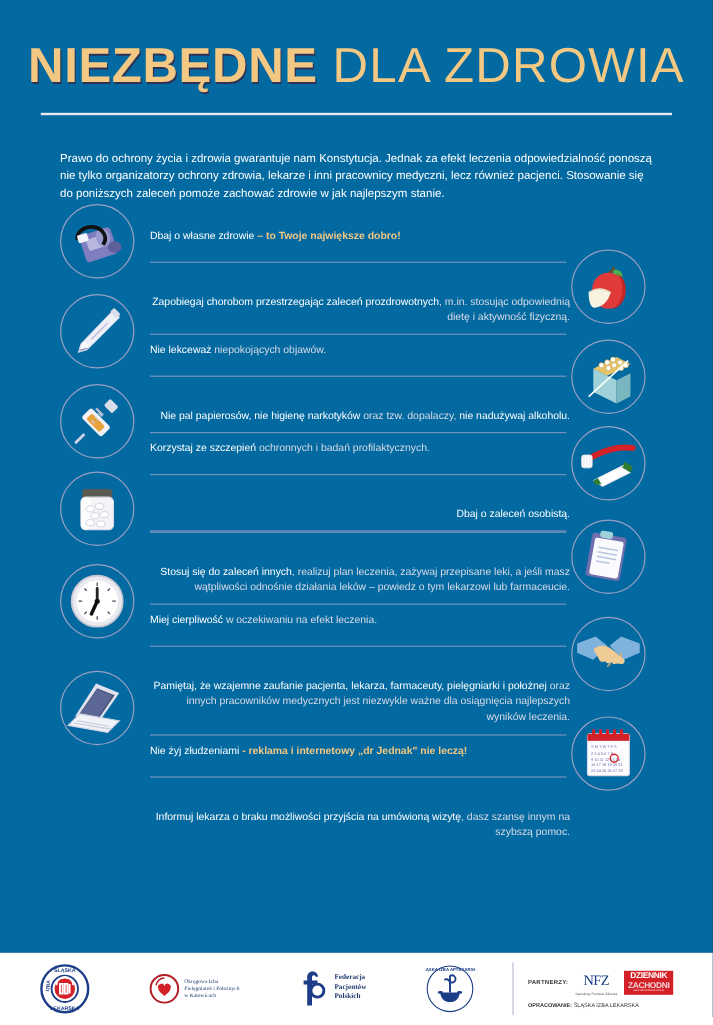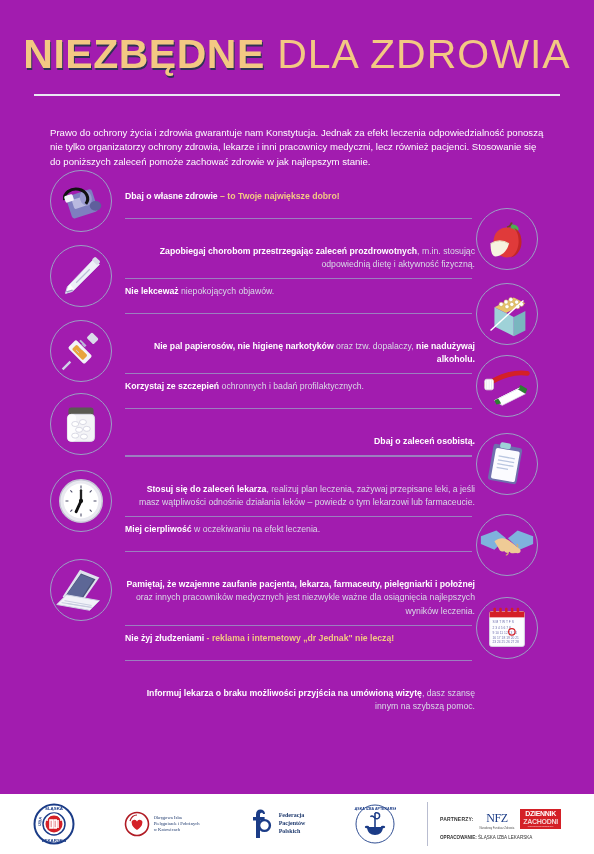--- a/index.html
+++ b/index.html
@@ -5,21 +5,21 @@
   * { box-sizing: border-box; margin: 0; padding: 0; }
   html, body {
     width: 594px; height: 854px;
     background: #3f4570;
     font-family: "Liberation Sans", sans-serif;
     overflow: hidden;
   }
   .poster {
     position: relative;
     width: 594px; height: 854px;
-    background: #a21caf;
+    background: #0369a1;
     display: flex; flex-direction: column;
   }
   
   .header { padding: 34px 16px 0 16px; }
   .title {
     text-align: center;
     line-height: 1;
     white-space: nowrap;
     letter-spacing: 0.5px;
   }
@@ -59,21 +59,21 @@
   .row .text-col {
     width: 350px;
     margin-left: 125px;
     padding: 6px 0 7px 0;
     color: #d9dbe7;
     font-size: 8.7px;
     line-height: 1.5;
   }
   .row.align-left  .text-col { text-align: left; }
   .row.align-right .text-col { text-align: right; margin-top: 20px; }
-  .row .text-col b { color: #ffffff; font-weight: bold; }
+  .row .text-col b { color: #ffffff; font-weight: normal; }
   .row .text-col .hl { color: #f3c883; font-weight: bold; }
   .divider {
     height: 1px;
     background: #9aa0c4;
     margin: 0 0 0 125px;
     width: 347px;
     opacity: 0.75;
   }
   
   .icon-circle {
@@ -163,21 +163,21 @@
       <div class="row align-left">
         <div class="text-col"><b>Korzystaj ze szczepień</b> ochronnych i badań profilaktycznych.</div>
       </div>
       <div class="divider"></div>
       <div class="row align-right">
         <div class="text-col"><b>Dbaj o zaleceń osobistą.</b></div>
       </div>
       <div class="divider"></div>
       <div class="divider"></div>
       <div class="row align-right">
-        <div class="text-col"><b>Stosuj się do zaleceń lekarza</b>, realizuj plan leczenia, zażywaj przepisane leki, a jeśli masz wątpliwości odnośnie działania leków – powiedz o tym lekarzowi lub farmaceucie.</div>
+        <div class="text-col"><b>Stosuj się do zaleceń innych</b>, realizuj plan leczenia, zażywaj przepisane leki, a jeśli masz wątpliwości odnośnie działania leków – powiedz o tym lekarzowi lub farmaceucie.</div>
       </div>
       <div class="divider"></div>
       <div class="row align-left">
         <div class="text-col"><b>Miej cierpliwość</b> w oczekiwaniu na efekt leczenia.</div>
       </div>
       <div class="divider"></div>
       <div class="row align-right">
         <div class="text-col"><b>Pamiętaj, że wzajemne zaufanie pacjenta, lekarza, farmaceuty, pielęgniarki i położnej</b> oraz innych pracowników medycznych jest niezwykle ważne dla osiągnięcia najlepszych wyników leczenia.</div>
       </div>
       <div class="divider"></div>

